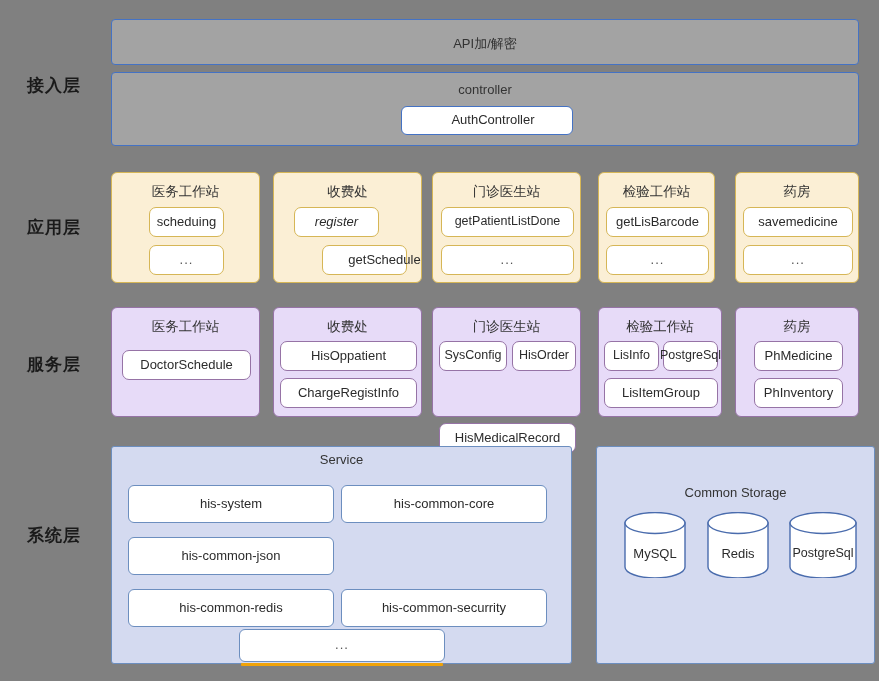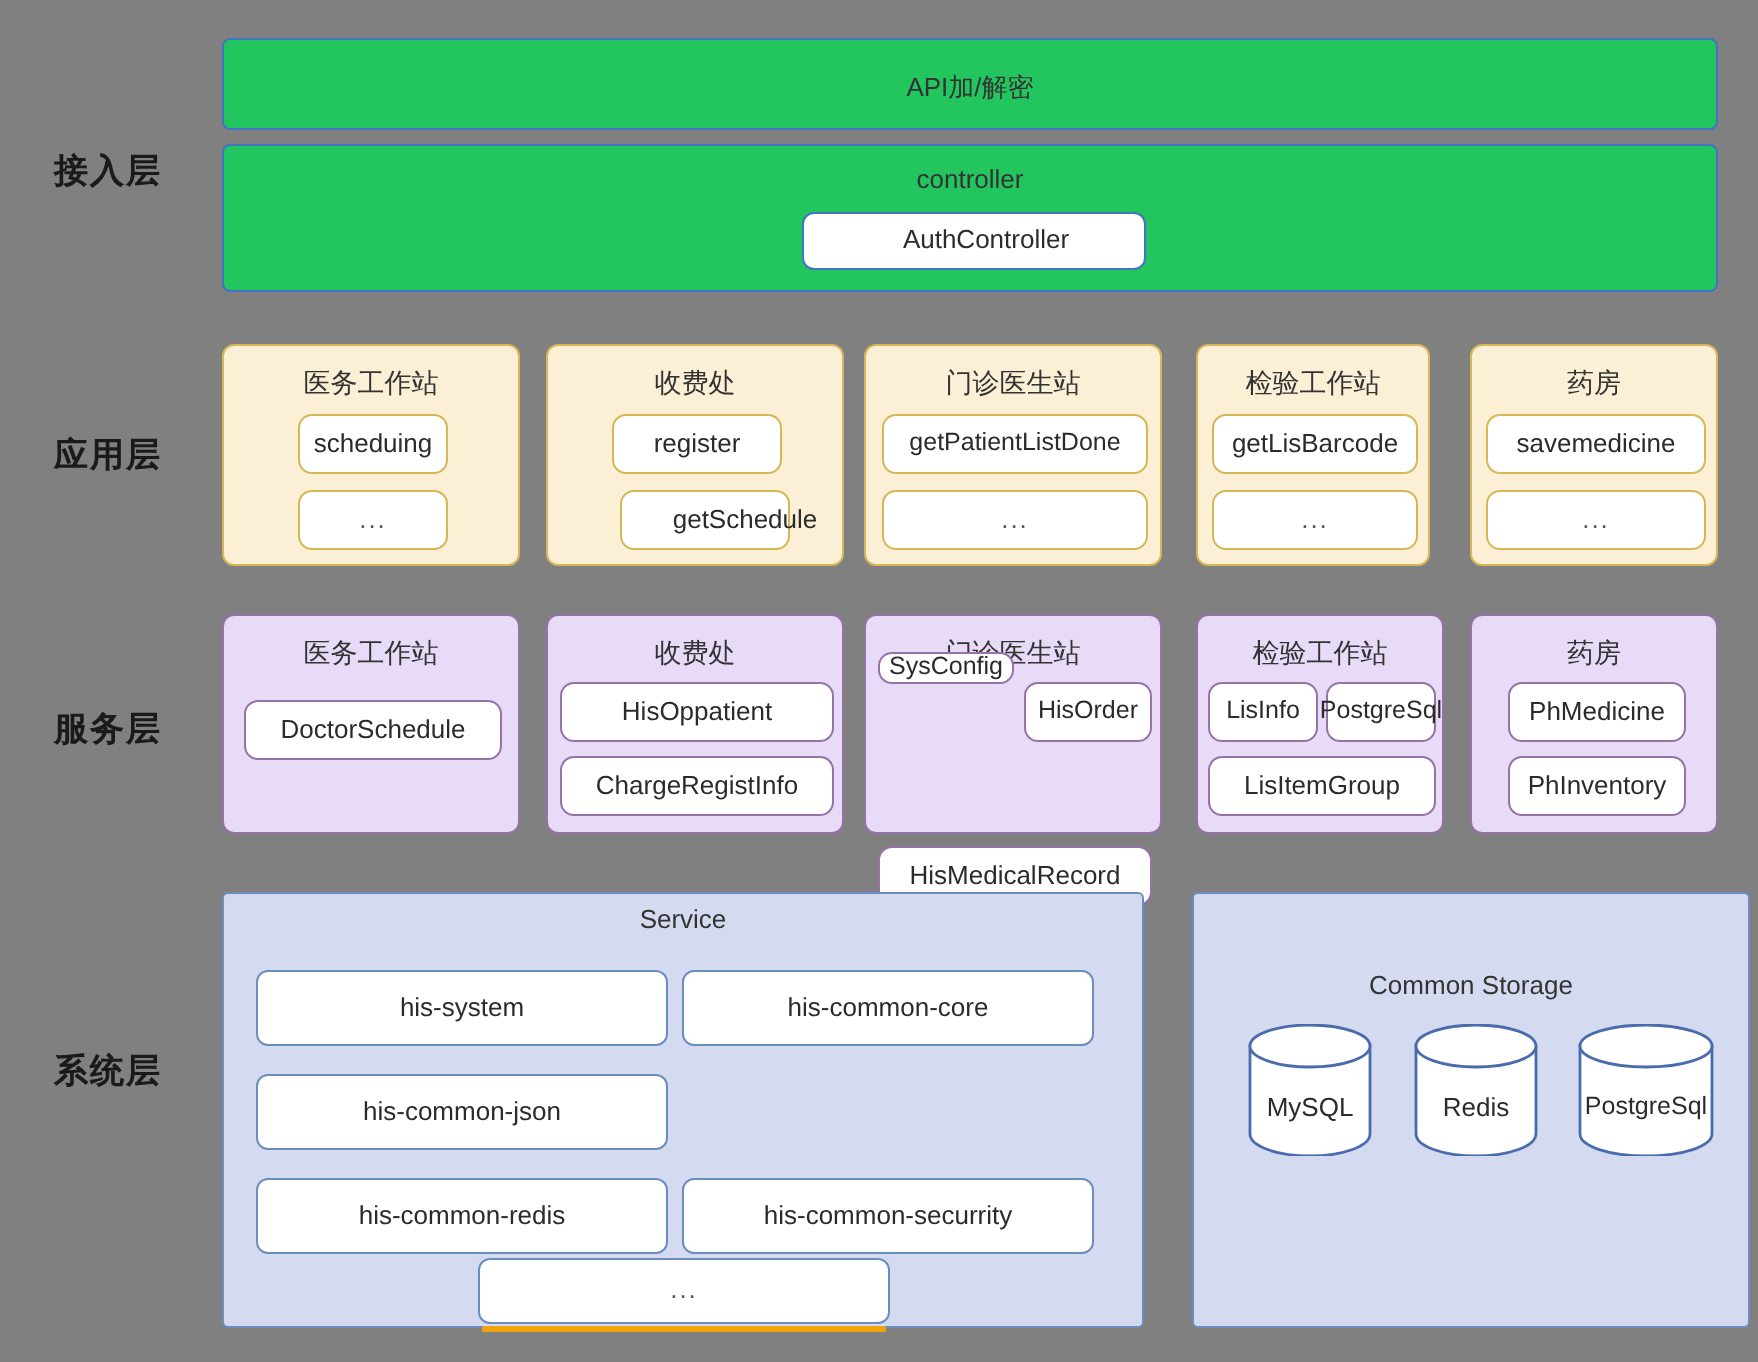--- a/index.html
+++ b/index.html
@@ -20,21 +20,21 @@
     font-size:17px;
     font-weight:bold;
     color:#1a1a1a;
     letter-spacing:1px;
   }
 
   
   .box{position:absolute;box-sizing:border-box;}
 
   .blue-outer{
-    background:#22c55e;
+    background:#a3a3a3;
     border:1.6px solid #4472c4;
     border-radius:4px;
   }
   .yellow-outer{
     background:#fbefd5;
     border:1.6px solid #d6b656;
     border-radius:6px;
   }
   .purple-outer{
     background:#e7dbf8;
@@ -115,22 +115,22 @@
   </div>
 
   <div class="box yellow-outer" style="left:111px;top:172px;width:149px;height:111px;">
     <div class="box-title cn" style="top:10px;">医务工作站</div>
     <div class="pill yellow" style="left:37px;top:34px;width:75px;height:30px;">scheduing</div>
     <div class="pill yellow dots" style="left:37px;top:72px;width:75px;height:30px;">...</div>
   </div>
 
   <div class="box yellow-outer" style="left:273px;top:172px;width:149px;height:111px;">
     <div class="box-title cn" style="top:10px;">收费处</div>
-    <div class="pill yellow" style="left:32px;top:34px;width:85px;height:30px;">register</div>
-    <div class="pill yellow" style="left:36px;top:72px;width:85px;height:30px;padding-left:40px;">getSchedule</div>
+    <div class="pill yellow" style="left:20px;top:34px;width:85px;height:30px;font-style:italic;">register</div>
+    <div class="pill yellow" style="left:48px;top:72px;width:85px;height:30px;padding-left:40px;">getSchedule</div>
   </div>
 
   <div class="box yellow-outer" style="left:432px;top:172px;width:149px;height:111px;">
     <div class="box-title cn" style="top:10px;">门诊医生站</div>
     <div class="pill yellow" style="left:8px;top:34px;width:133px;height:30px;font-size:12.5px;">getPatientListDone</div>
     <div class="pill yellow dots" style="left:8px;top:72px;width:133px;height:30px;">...</div>
   </div>
 
   <div class="box yellow-outer" style="left:598px;top:172px;width:117px;height:111px;">
     <div class="box-title cn" style="top:10px;">检验工作站</div>
@@ -150,21 +150,21 @@
   </div>
 
   <div class="box purple-outer" style="left:273px;top:307px;width:149px;height:110px;">
     <div class="box-title cn" style="top:10px;">收费处</div>
     <div class="pill purple" style="left:6px;top:33px;width:137px;height:30px;">HisOppatient</div>
     <div class="pill purple" style="left:6px;top:70px;width:137px;height:30px;">ChargeRegistInfo</div>
   </div>
 
   <div class="box purple-outer" style="left:432px;top:307px;width:149px;height:110px;">
     <div class="box-title cn" style="top:10px;">门诊医生站</div>
-    <div class="pill purple" style="left:6px;top:18px;width:68px;height:16px;font-size:12.5px;">SysConfig</div>
+    <div class="pill purple" style="left:6px;top:33px;width:68px;height:30px;font-size:12.5px;">SysConfig</div>
     <div class="pill purple" style="left:79px;top:33px;width:64px;height:30px;font-size:12.5px;">HisOrder</div>
     <div class="pill purple" style="left:6px;top:70px;width:137px;height:30px;margin-top:45px;">HisMedicalRecord</div>
   </div>
 
   <div class="box purple-outer" style="left:598px;top:307px;width:124px;height:110px;">
     <div class="box-title cn" style="top:10px;">检验工作站</div>
     <div class="pill purple" style="left:5px;top:33px;width:55px;height:30px;font-size:12.5px;">LisInfo</div>
     <div class="pill purple" style="left:64px;top:33px;width:55px;height:30px;font-size:12.5px;">PostgreSql</div>
     <div class="pill purple" style="left:5px;top:70px;width:114px;height:30px;">LisItemGroup</div>
   </div>

